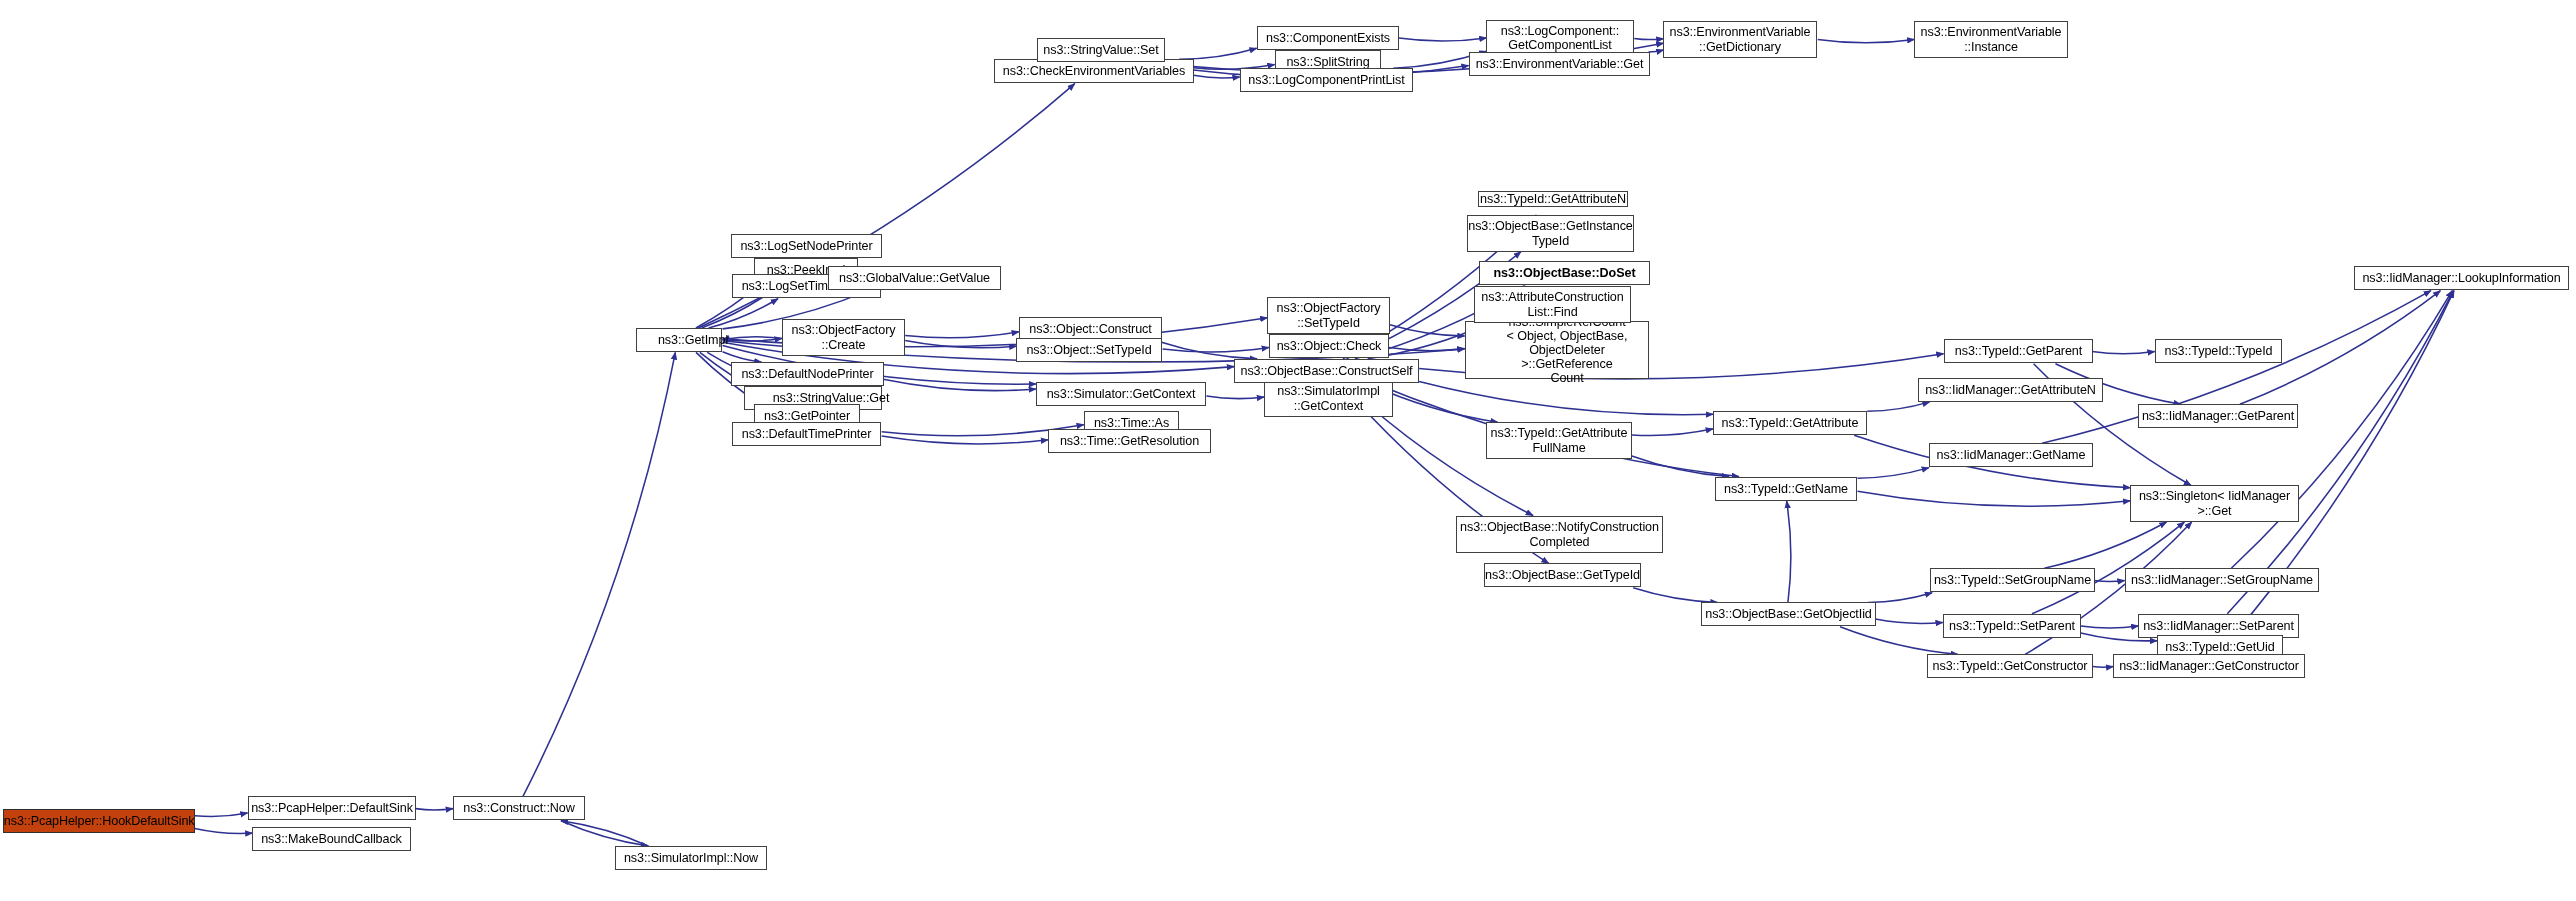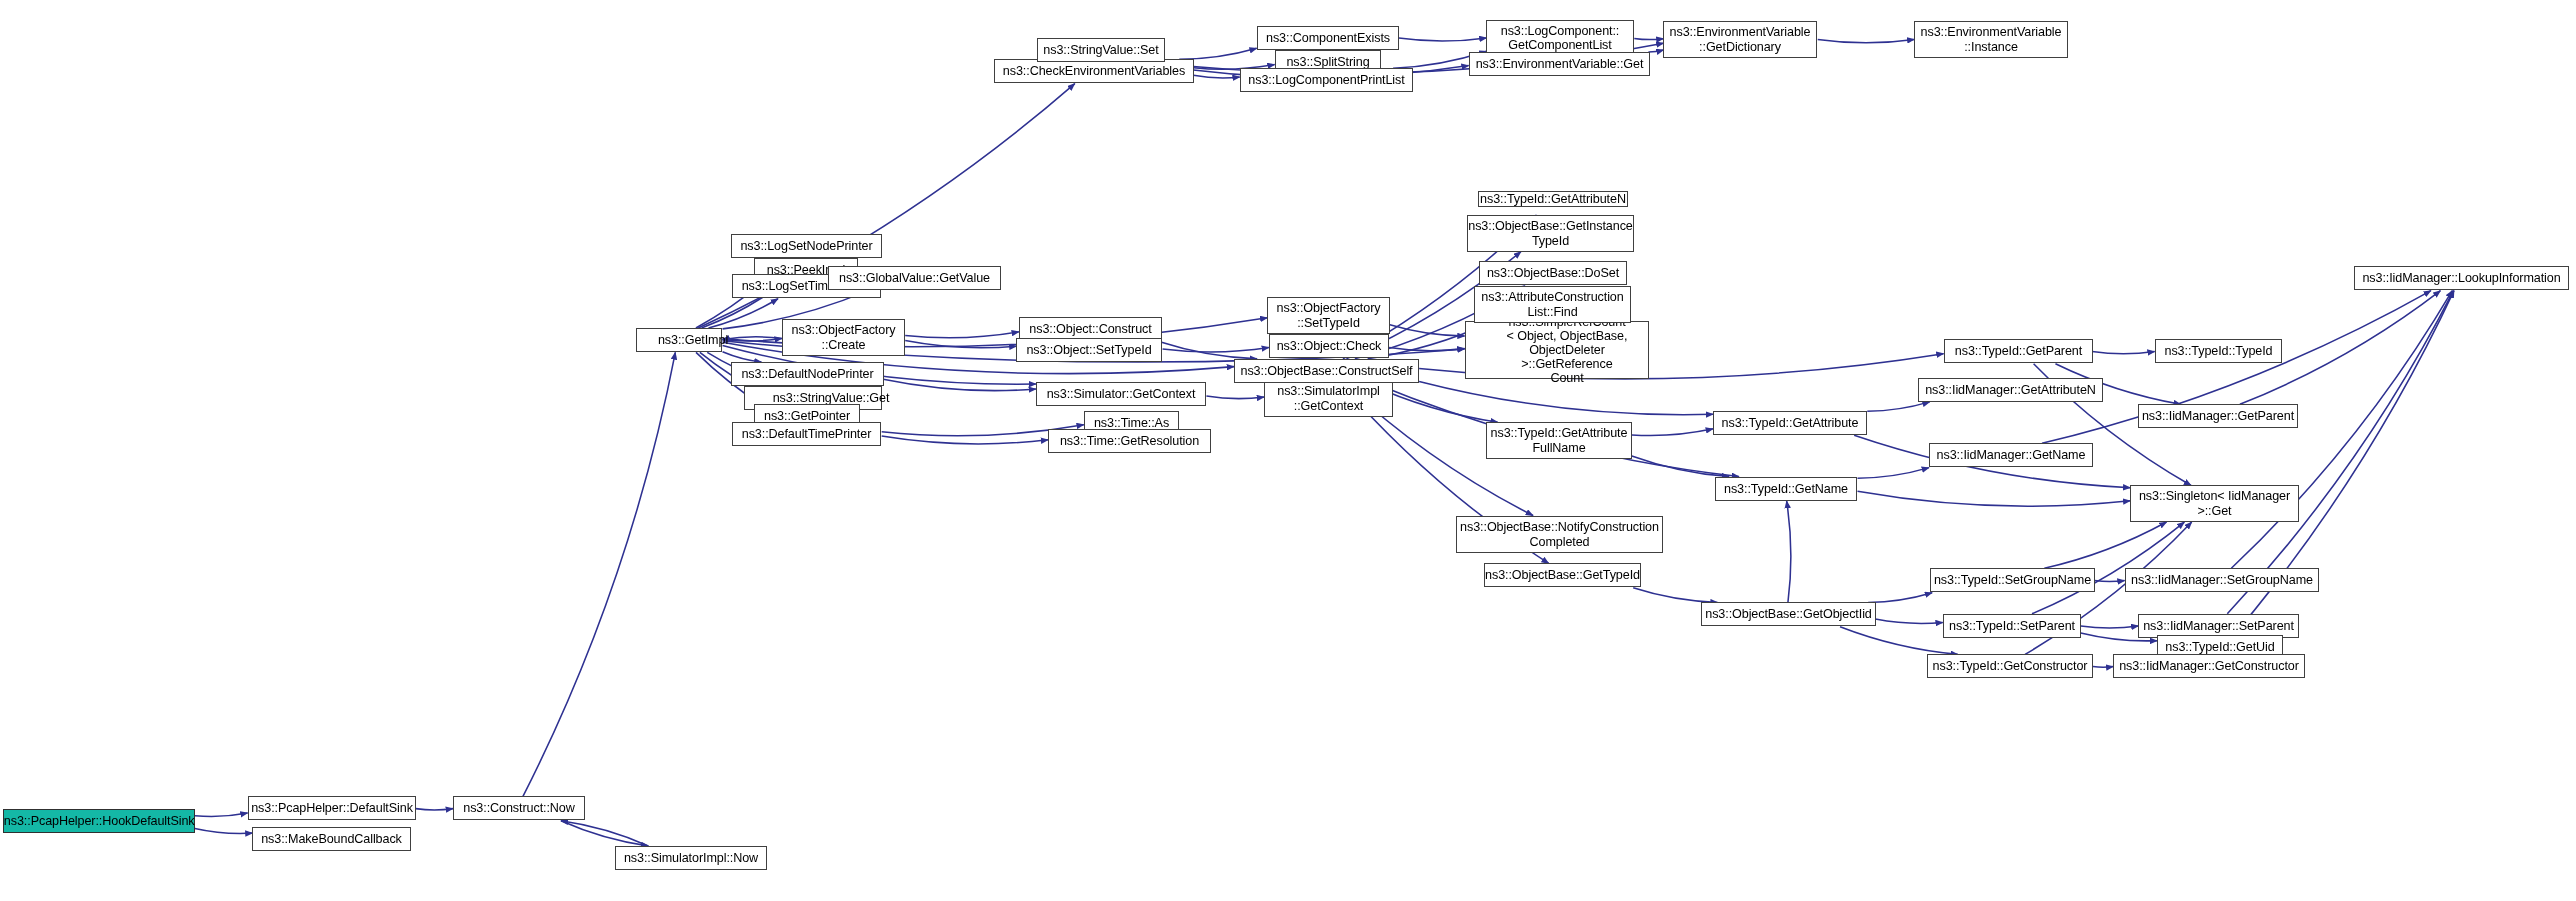--- a/index.html
+++ b/index.html
@@ -3,21 +3,21 @@
 <meta charset="utf-8">
 <style>
   html,body{margin:0;padding:0;background:#ffffff;}
   #canvas{position:relative;width:2576px;height:902px;background:#ffffff;
           font-family:"Liberation Sans",sans-serif;overflow:hidden;}
   svg.edges{position:absolute;left:0;top:0;width:2576px;height:902px;pointer-events:none;}
   .node{position:absolute;box-sizing:border-box;border:1.3px solid #404040;
         background:#ffffff;color:#000000;display:flex;align-items:center;
         justify-content:center;text-align:center;line-height:1.12;
         font-size:12.6px;letter-spacing:-0.1px;white-space:pre-line;}
-  .node.hl{background:#14b8a6;border-color:#303030;}
+  .node.hl{background:#c2410c;border-color:#303030;}
 </style>
 </head>
 <body>
 
 <div id="canvas">
   <svg class="edges" viewBox="0 0 3173 1111">
     <defs>
       <marker id="arrow" markerWidth="10" markerHeight="8" refX="9" refY="4" orient="auto" markerUnits="userSpaceOnUse">
         <path d="M0,0 L10,4 L0,8 z" fill="#2e3191"></path>
       </marker>
@@ -142,21 +142,21 @@
       <div class="node" style="left: 1486px; top: 19.5px; width: 148px; height: 37px;">ns3::LogComponent::
 GetComponentList</div>
       <div class="node" style="left: 1469px; top: 52px; width: 181px; height: 24px;">ns3::EnvironmentVariable::Get</div>
       <div class="node" style="left: 1663px; top: 21px; width: 154px; height: 37px;">ns3::EnvironmentVariable
 ::GetDictionary</div>
       <div class="node" style="left: 1914px; top: 21px; width: 154px; height: 37px;">ns3::EnvironmentVariable
 ::Instance</div>
       <div class="node" style="left: 1478px; top: 191px; width: 150px; height: 16px; text-align: right;">ns3::TypeId::GetAttributeN</div>
       <div class="node" style="left: 1467px; top: 215px; width: 167px; height: 37px;">ns3::ObjectBase::GetInstance
 TypeId</div>
-      <div class="node" style="left: 1479px; top: 261px; width: 148px; height: 24px;">ns3::ObjectBase::DoSet</div>
+      <div class="node" style="left: 1479px; top: 261px; width: 171px; height: 24px; font-weight: bold;">ns3::ObjectBase::DoSet</div>
       <div class="node" style="left: 1474px; top: 286px; width: 157px; height: 37px;">ns3::AttributeConstruction
 List::Find</div>
       <div class="node" style="left: 1234px; top: 359px; width: 185px; height: 24px;">ns3::ObjectBase::ConstructSelf</div>
       <div class="node" style="left: 1486px; top: 422px; width: 146px; height: 37px;">ns3::TypeId::GetAttribute
 FullName</div>
       <div class="node" style="left: 1456px; top: 516px; width: 207px; height: 37px;">ns3::ObjectBase::NotifyConstruction
 Completed</div>
       <div class="node" style="left: 1484px; top: 563px; width: 157px; height: 24px;">ns3::ObjectBase::GetTypeId</div>
       <div class="node" style="left: 1713px; top: 411px; width: 154px; height: 24px;">ns3::TypeId::GetAttribute</div>
       <div class="node" style="left: 1715px; top: 477px; width: 142px; height: 24px;">ns3::TypeId::GetName</div>

